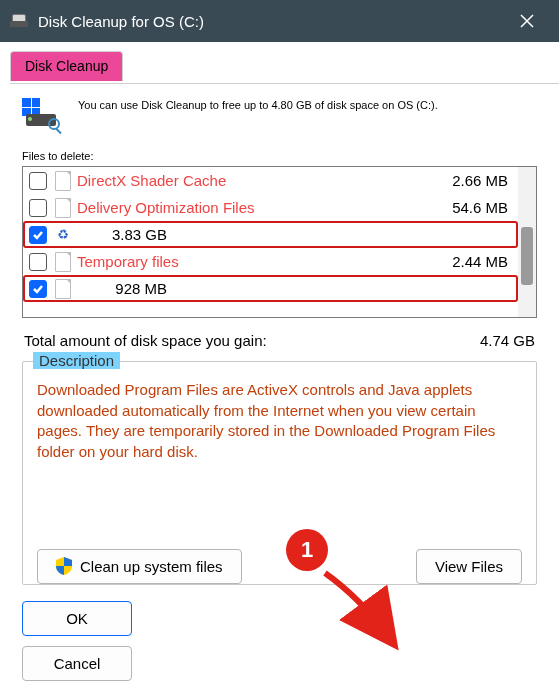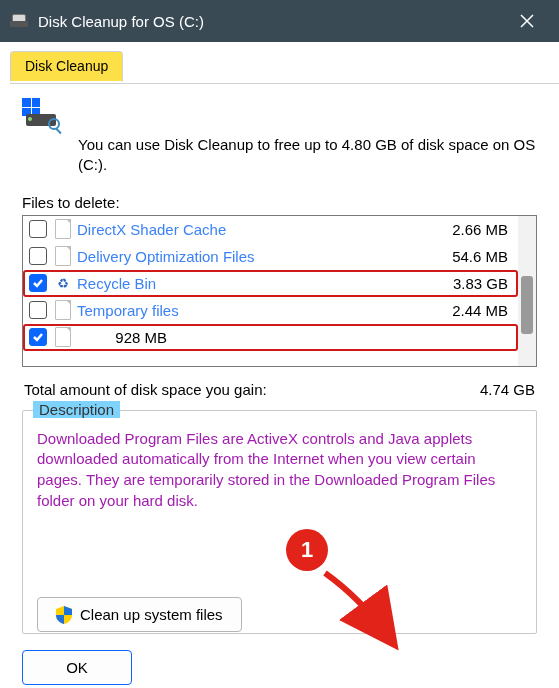--- a/index.html
+++ b/index.html
@@ -12,63 +12,63 @@
     .titlebar .ticon::after { content: ""; position: absolute; top: 9px; left: 0; width: 18px; height: 6px; background: #555; border-radius: 1px; }
     .titlebar .ttxt { font-size: 15px; flex: 1; }
     .titlebar .tclose { width: 48px; height: 42px; display: flex; align-items: center; justify-content: center; }
     .titlebar .tclose svg { width: 14px; height: 14px; stroke: #fff; stroke-width: 1.5; }
 
     
     .win { padding: 0; }
 
     
     .tabstrip { margin: 8px 0 0 10px; height: 34px; border-bottom: 1px solid #d0d0d0; }
-    .tab { display: inline-block; padding: 6px 14px 7px 14px; font-size: 14px; border: 1px solid #d0d0d0; border-bottom: 1px solid #fff; border-radius: 4px 4px 0 0; position: relative; top: 1px; background: #fde047; }
+    .tab { display: inline-block; padding: 6px 14px 7px 14px; font-size: 14px; border: 1px solid #d0d0d0; border-bottom: 1px solid #fff; border-radius: 4px 4px 0 0; position: relative; top: 1px; background: #ec4899; }
 
     .content { padding: 14px 22px 0 22px; }
 
     
     .intro { display: flex; gap: 16px; margin-bottom: 18px; }
     .intro-icon { width: 40px; height: 34px; flex: 0 0 40px; position: relative; }
     .intro-icon .flag { position: absolute; top: 0; left: 0; width: 18px; height: 18px; display: grid; grid-template: 1fr 1fr / 1fr 1fr; gap: 1px; }
     .intro-icon .flag span { background: #0a66ff; }
     .intro-icon .hdd { position: absolute; left: 4px; top: 16px; width: 30px; height: 12px; background: #4a4a4a; border-radius: 2px; }
     .intro-icon .hdd::after { content: ""; position: absolute; left: 2px; top: 3px; width: 4px; height: 4px; background: #8fd67a; border-radius: 2px; }
     .intro-icon .mag { position: absolute; left: 26px; top: 20px; width: 12px; height: 12px; border: 2px solid #3a8ac0; border-radius: 50%; }
     .intro-icon .mag::after { content: ""; position: absolute; right: -4px; bottom: -4px; width: 7px; height: 2px; background: #3a8ac0; transform: rotate(45deg); }
-    .intro-txt { font-size: 15px; line-height: 1.35; color: #000; margin-top: 37px; }
-
-    
-    .flabel { font-size: 15px; margin-bottom: 4px; }
+    .intro-txt { font-size: 11px; line-height: 1.35; color: #000; }
+
+    
+    .flabel { font-size: 11px; margin-bottom: 4px; }
 
     
     .listbox { border: 1px solid #7a7a7a; height: 152px; display: flex; position: relative; }
     .listbox .rows { flex: 1; overflow: hidden; }
     .row { display: flex; align-items: center; height: 27px; padding: 0 10px 0 6px; font-size: 15px; position: relative; }
     .row.hl { outline: 2px solid #d11818; outline-offset: -2px; border-radius: 3px; }
     .row .cb { width: 18px; height: 18px; border: 1.5px solid #555; border-radius: 3px; margin-right: 8px; flex: 0 0 18px; display: flex; align-items: center; justify-content: center; background: #fff; }
     .row .cb.checked { background: #0a66ff; border-color: #0a66ff; }
     .row .cb.checked svg { width: 12px; height: 12px; stroke: #fff; stroke-width: 2.5; fill: none; }
     .row .ficon { width: 16px; height: 20px; margin-right: 6px; position: relative; flex: 0 0 16px; }
     .row .ficon.page::before { content: ""; position: absolute; inset: 0; border: 1px solid #bdbdbd; background: #fff; border-radius: 1px; }
     .row .ficon.page::after { content: ""; position: absolute; top: 0; right: 0; border-style: solid; border-width: 0 5px 5px 0; border-color: transparent #bdbdbd transparent transparent; }
     .row .ficon.recycle { display: flex; align-items: center; justify-content: center; }
     .row .ficon.recycle span { font-size: 13px; color: #2a66c0; }
-    .row .name { flex: 1; color: #3b82f6; }
+    .row .name { flex: 1; color: #ef4444; }
     .row .size { width: 90px; text-align: right; }
     .listbox .sb { width: 18px; background: #f2f2f2; position: relative; }
     .listbox .sb .thumb { position: absolute; top: 60px; left: 3px; width: 12px; height: 58px; background: #9a9a9a; border-radius: 3px; }
 
     
     .total { display: flex; justify-content: space-between; font-size: 15px; margin: 14px 2px 12px 2px; }
 
     
     .group { border: 1px solid #c8c8c8; border-radius: 2px; position: relative; padding: 18px 14px 14px 14px; height: 224px; }
     .group .gt { position: absolute; top: -10px; left: 10px; background: #7dd3fc; padding: 0 6px; font-size: 15px; color: #333; }
-    .group .desc { font-size: 15px; line-height: 1.38; color: #a21caf; }
+    .group .desc { font-size: 15px; line-height: 1.38; color: #c2410c; }
     .group .grow { display: flex; justify-content: space-between; margin-top: 86px; }
 
     .btn { border: 1px solid #b5b5b5; background: #fdfdfd; border-radius: 4px; font-size: 15px; height: 35px; padding: 0 18px; display: inline-flex; align-items: center; gap: 8px; cursor: default; }
     .btn .shield { width: 16px; height: 18px; }
     .btn .shield svg { width: 16px; height: 18px; }
 
     
     .footer { display: flex; justify-content: flex-end; gap: 10px; padding: 16px 22px; flex-direction: column; }
     .footer .btn { width: 110px; justify-content: center; }
     .footer .btn.primary { border-color: #0a66ff; }
@@ -131,21 +131,20 @@
           </div>
           <div class="row hl">
             <div class="cb checked">
               <svg viewBox="0 0 12 12">
                 <path d="M2 6 L5 9 L10 3"></path>
               </svg>
             </div>
             <div class="ficon recycle">
               <span>♻</span>
             </div>
-            <div class="name">Recycle Bin</div>
             <div class="size">3.83 GB</div>
           </div>
           <div class="row">
             <div class="cb"></div>
             <div class="ficon page"></div>
             <div class="name">Temporary files</div>
             <div class="size">2.44 MB</div>
           </div>
           <div class="row hl">
             <div class="cb checked">
@@ -174,20 +173,23 @@
         <button class="btn">
           <span class="shield">
             <svg viewBox="0 0 16 18">
                 <path d="M8 0 L16 3 V9 C16 14 12 17 8 18 C4 17 0 14 0 9 V3 Z" fill="#ffcf00"></path>
                 <path d="M8 0 L16 3 V9 L8 9 Z" fill="#1e73d8"></path>
                 <path d="M8 9 L8 18 C4 17 0 14 0 9 Z" fill="#1e73d8"></path>
               </svg>
           </span>
           <span>Clean up system files</span>
         </button>
+        <button class="btn">
+          <span>View Files</span>
+        </button>
       </div>
     </div>
 
   </div>
 
   <div class="footer">
     <button class="btn primary">
       <span>OK</span>
     </button>
     <button class="btn">

